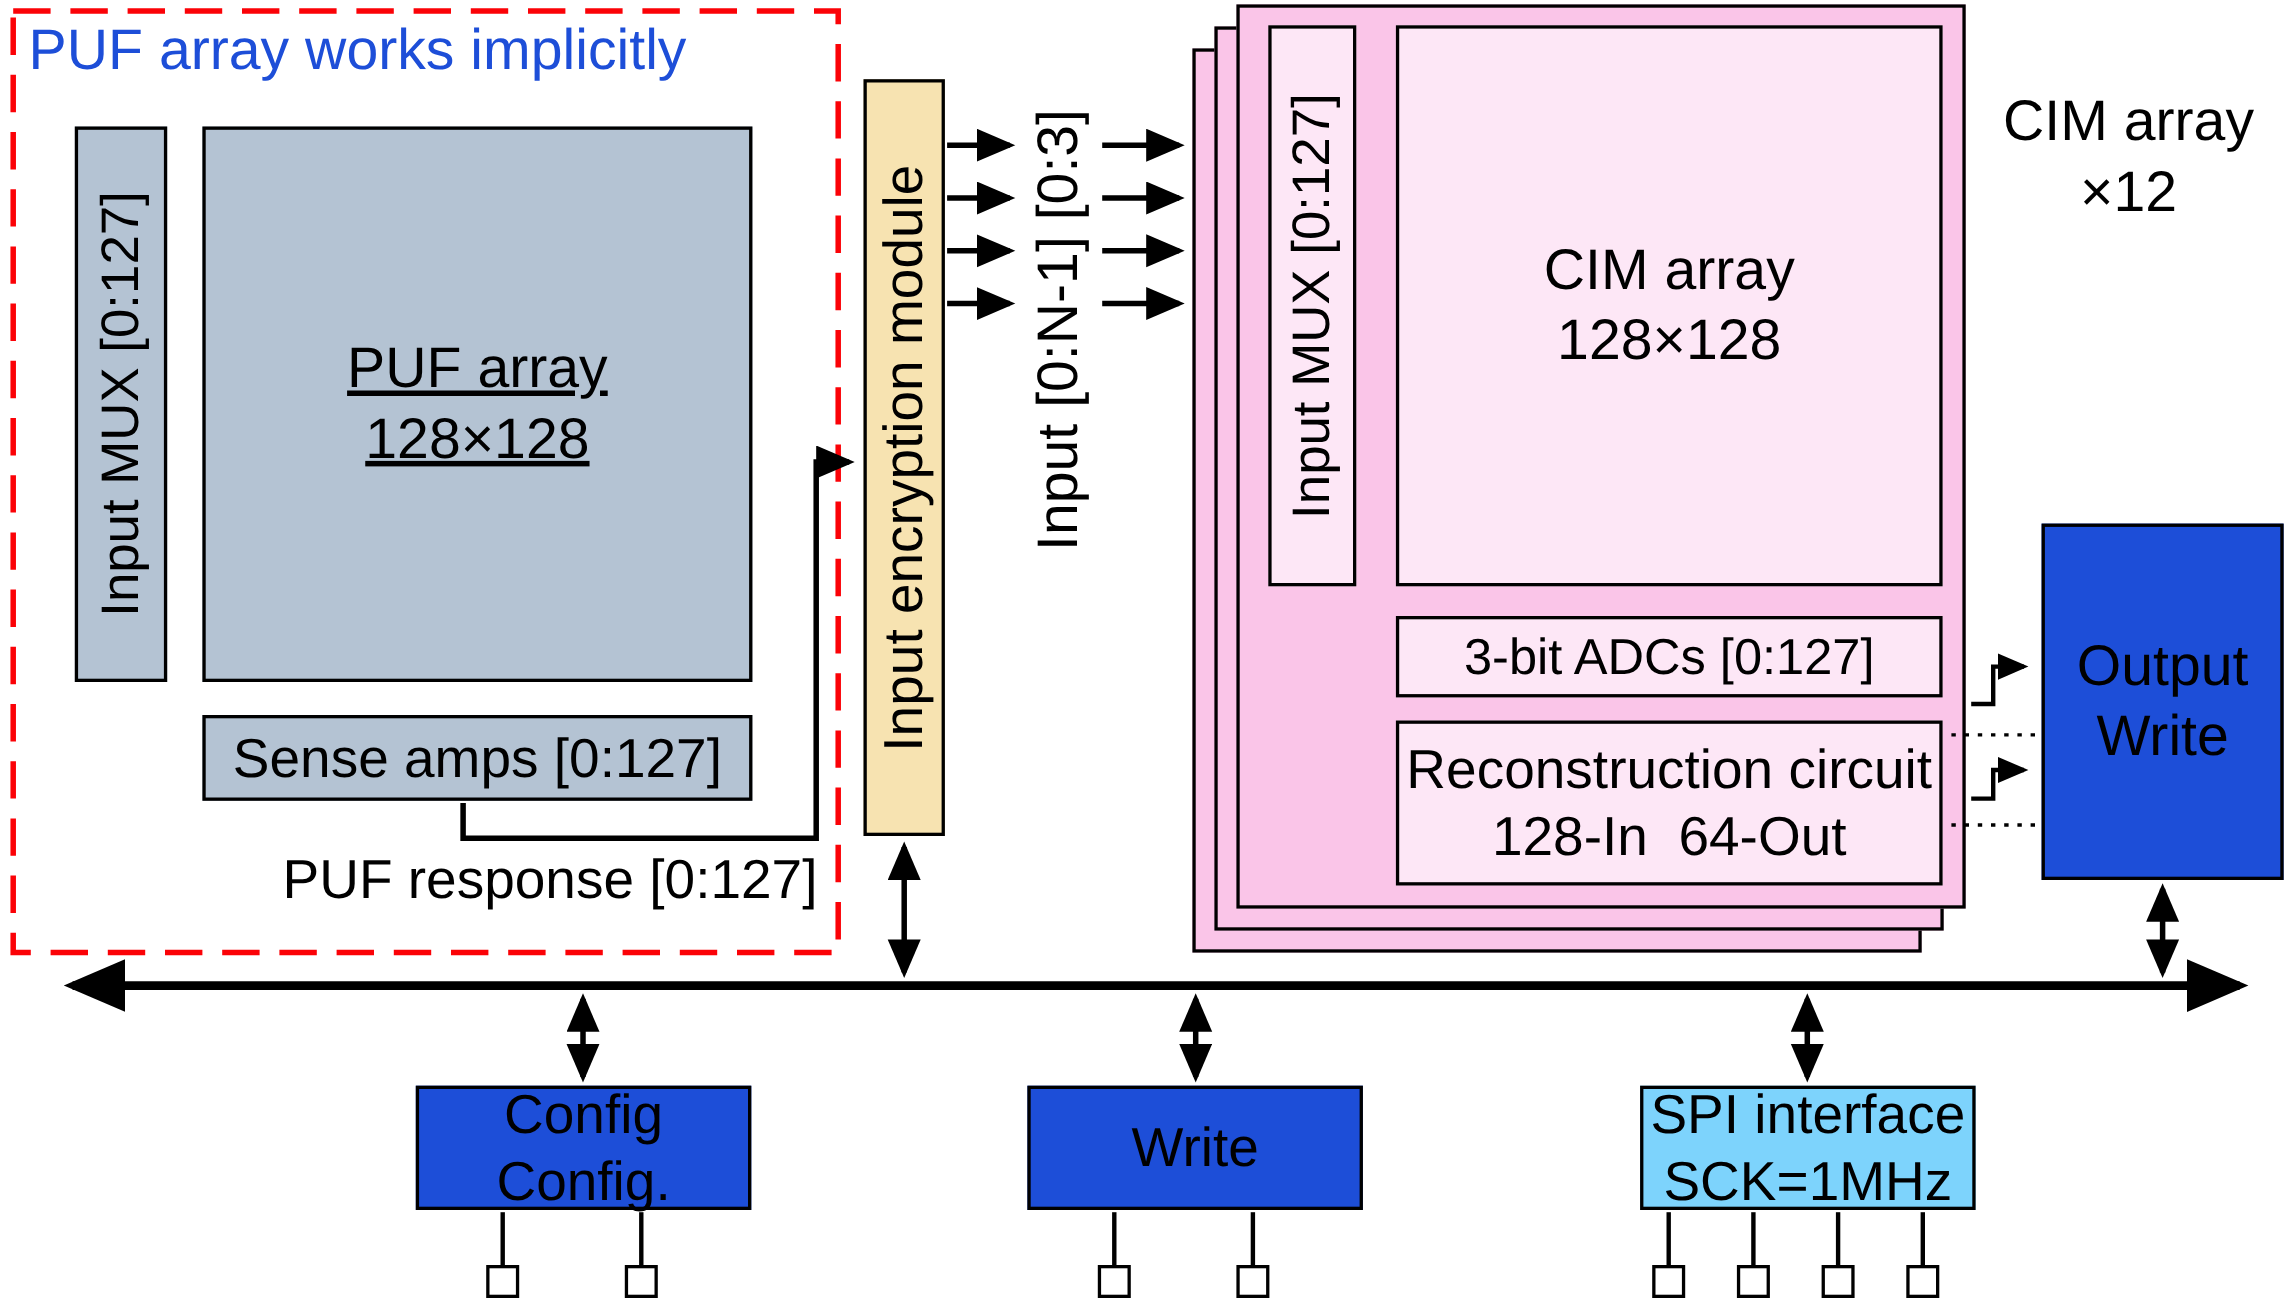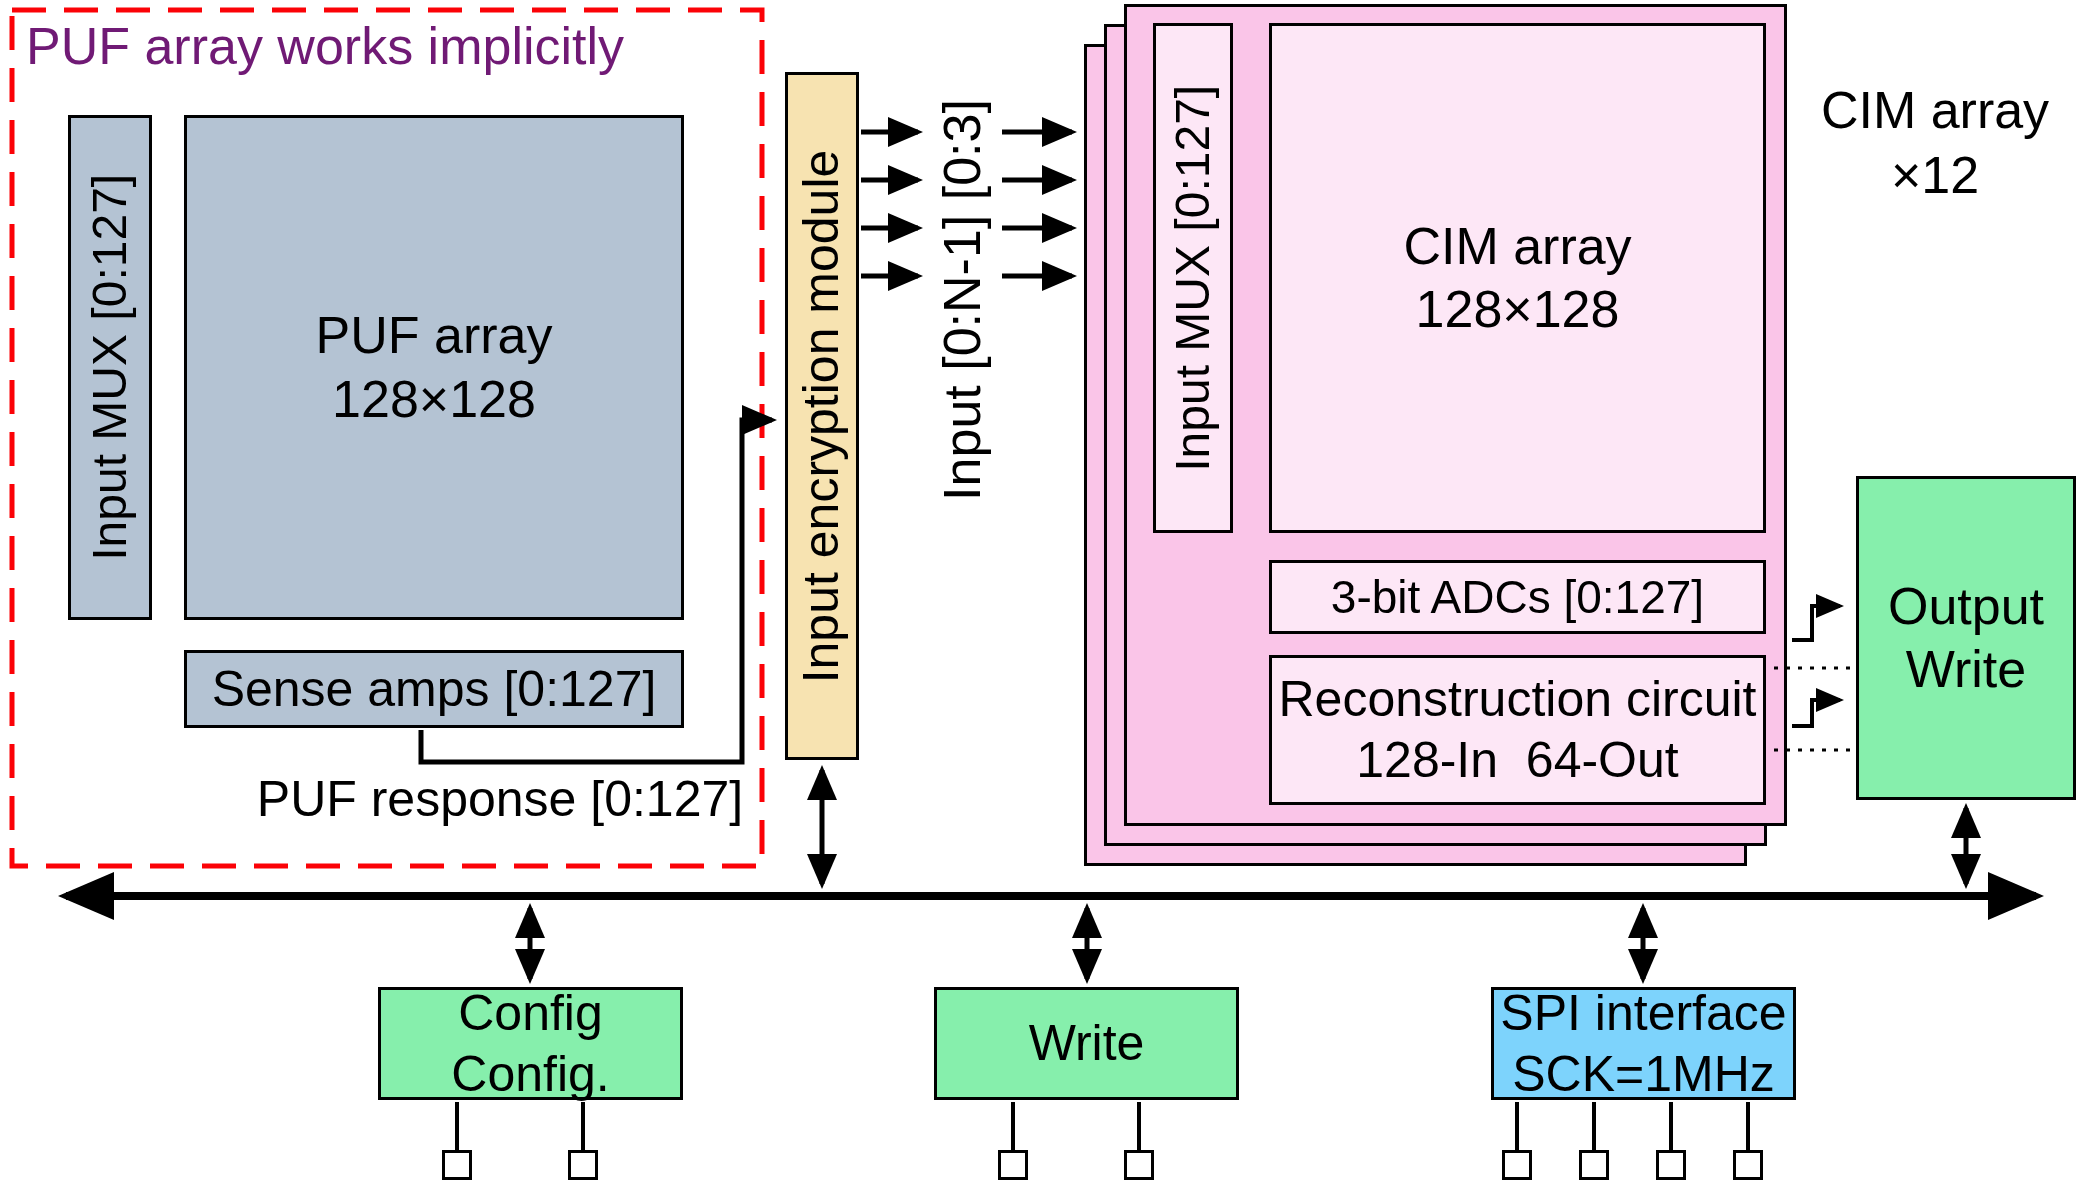--- a/index.html
+++ b/index.html
@@ -9,25 +9,25 @@
   }
   .abs{position:absolute;box-sizing:border-box;}
   .box{
     border:3px solid #000;display:flex;flex-direction:column;
     align-items:center;justify-content:center;text-align:center;line-height:1.22;
   }
   .gray{background:#b4c3d3;}
   .tan{background:#f7e3b1;}
   .pink-outer{background:#fac5e8;}
   .pink-inner{background:#fde7f6;}
-  .cyan{background:#86efac;}
+  .cyan{background:#1d4ed8;}
   .yellow{background:#7dd3fc;}
   .vflex{display:flex;align-items:center;justify-content:center;}
   .vtext{transform:rotate(-90deg);white-space:nowrap;}
-  .red-title{color:#701a75;font-size:52px;white-space:nowrap;}
+  .red-title{color:#1d4ed8;font-size:52px;white-space:nowrap;}
   .f52{font-size:52px;} .f50{font-size:50px;} .f48{font-size:48px;}
   .f46{font-size:46px;} .f44{font-size:50px;}
   .pre{white-space:pre;}
   .center-label{text-align:center;line-height:1.25;}
   .pin{
     position:absolute;width:30px;height:30px;background:#fff;
     border:3px solid #000;box-sizing:border-box;
   }
   svg.overlay{position:absolute;left:0;top:0;pointer-events:none;}
 </style>
@@ -35,21 +35,21 @@
 <body>
 
 <div class="canvas">
 
   <div class="abs red-title" style="left:26px;top:16px;">PUF array works implicitly</div>
 
   <div class="abs box gray vflex" style="left:68px;top:115px;width:84px;height:505px;">
     <span class="vtext f48">Input MUX [0:127]</span>
   </div>
 
-  <div class="abs box gray" style="left:184px;top:115px;width:500px;height:505px;">
+  <div class="abs box gray" style="left:184px;top:115px;width:500px;height:505px;text-decoration:underline;">
     <span class="f52">PUF array</span>
     <span class="f52">128×128</span>
   </div>
 
   <div class="abs box gray" style="left:184px;top:650px;width:500px;height:78px;">
     <span class="f50">Sense amps [0:127]</span>
   </div>
 
   <div class="abs center-label f50" style="left:210px;top:768px;width:580px;">PUF response [0:127]</div>
 

